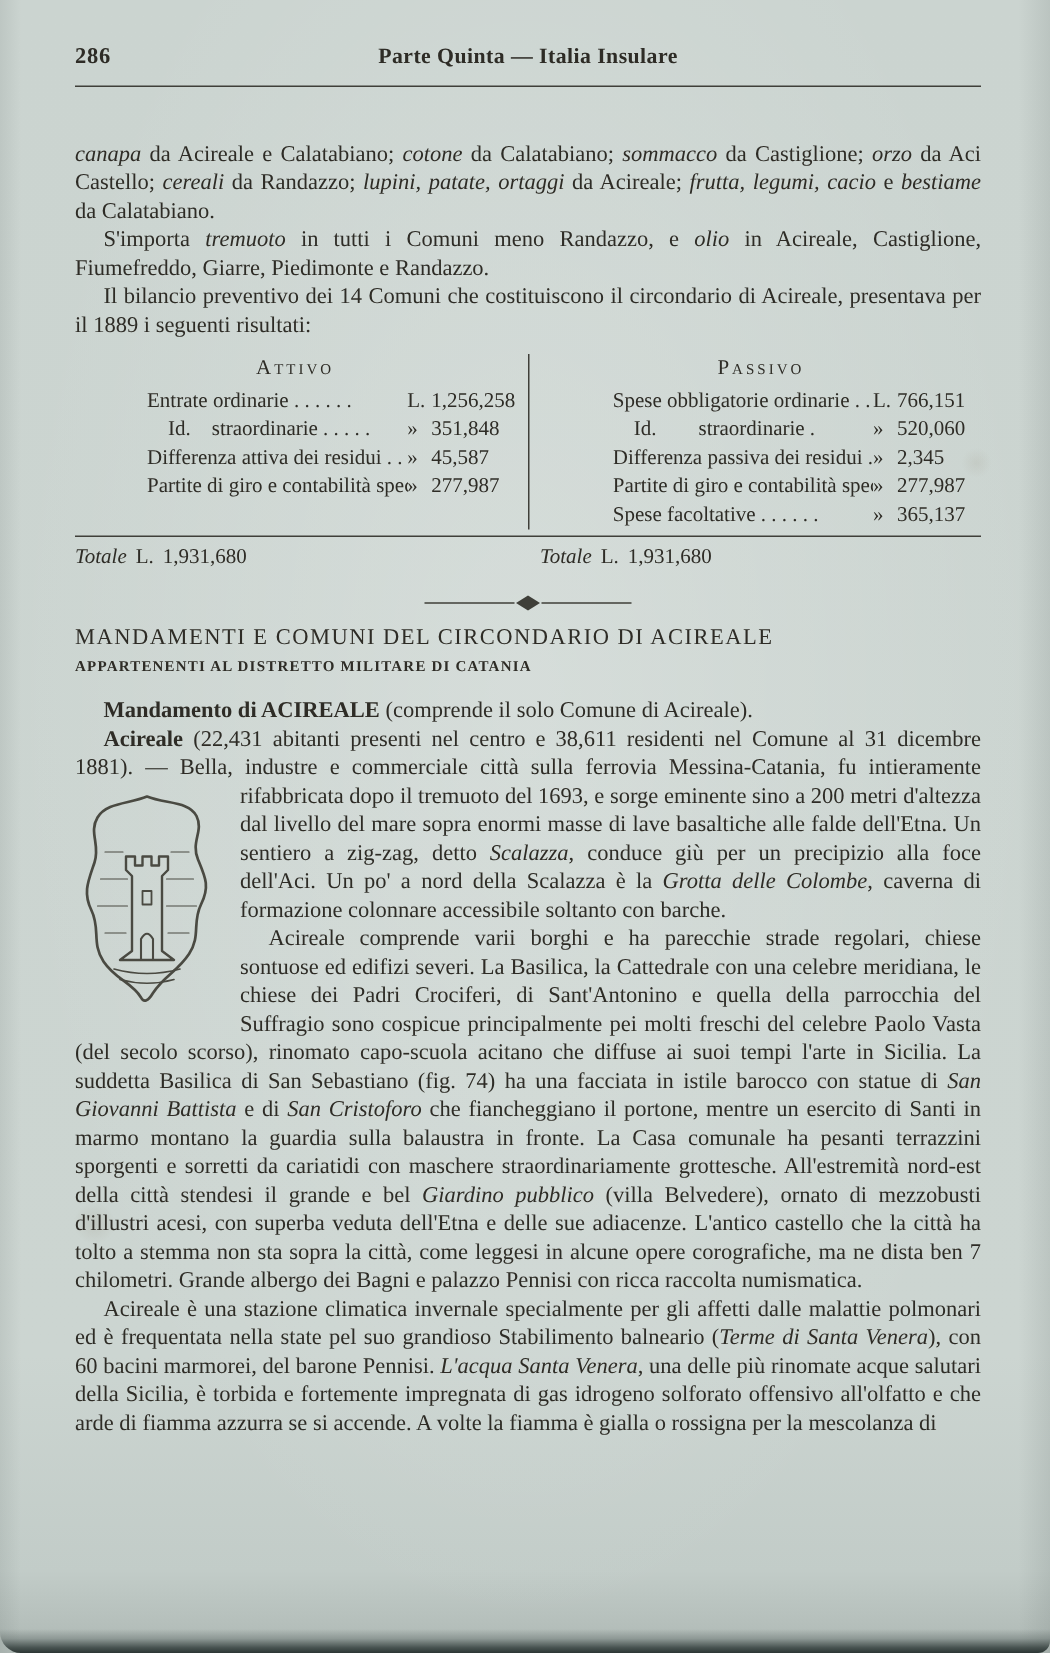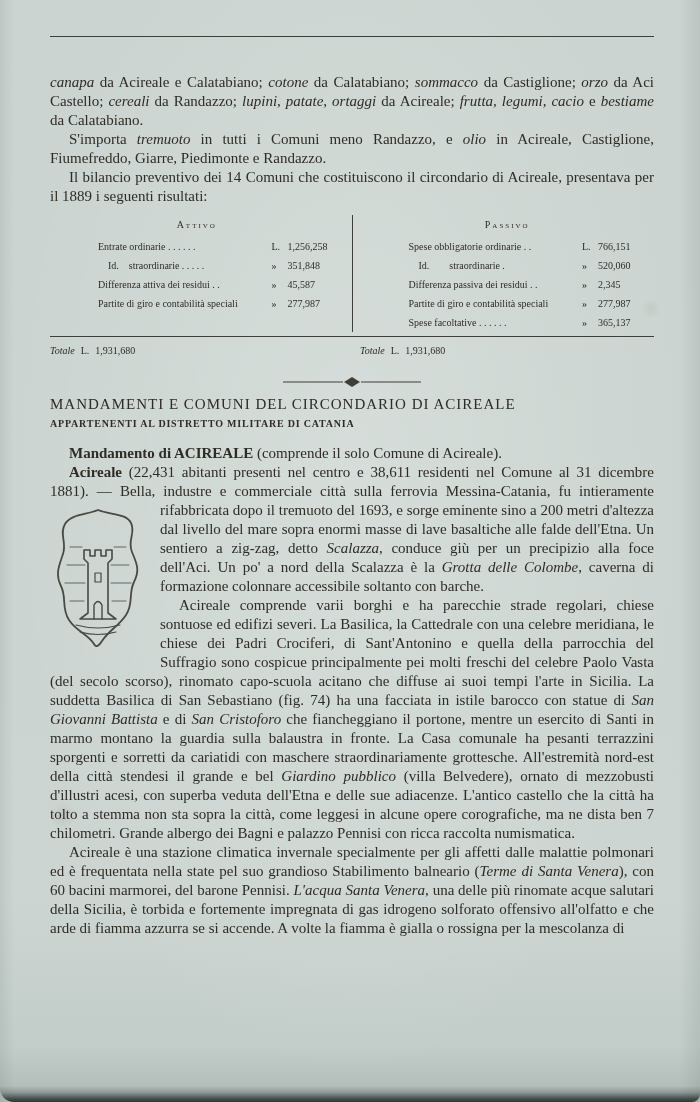--- a/index.html
+++ b/index.html
@@ -41,21 +41,21 @@
     line-height: 19px;
     text-align: justify;
     text-indent: 19px;
     hyphens: auto;
   }
   .par.no-indent { text-indent: 0; }
   .it { font-style: italic; }
   .bd { font-weight: bold; }
 
   
-  .budget-table { margin: 9px 0 6px; font-size: 10px; line-height: 19px; }
+  .budget-table { margin: 9px 0 6px; font-size: 14px; line-height: 19px; }
   .cols { display: flex; }
   .col { flex: 1 1 0; min-width: 0; }
   .col.attivo { padding-right: 8px; }
   .col.passivo { border-left: 1px solid #3f3f39; padding-left: 8px; }
   .col-head { text-align: center; font-variant: small-caps; letter-spacing: 2px; margin-bottom: 3px; }
   .trow { display: flex; white-space: nowrap; margin-left: 48px; }
   .tlabel { flex: 1 1 auto; overflow: hidden; }
   .tcur { width: 16px; flex: 0 0 auto; }
   .tamt { min-width: 56px; flex: 0 0 auto; text-align: left; }
   .total-rule { border-top: 1px solid #3f3f39; margin-top: 4px; }
@@ -74,20 +74,24 @@
 
   
   .float-emblem { float: left; width: 96px; margin: 4px 14px 4px 0; }
   .float-emblem svg { display: block; }
 </style>
 </head>
 <body>
 
 <div class="page">
 
+  <div class="page-header">
+    <span class="page-num">286</span>
+    <div class="running-title">Parte Quinta  —  Italia Insulare</div>
+  </div>
   <div class="header-rule"></div>
 
   <p class="par no-indent"><span class="it">canapa</span><span> da Acireale e Calatabiano; </span><span class="it">cotone</span><span> da Calatabiano; </span><span class="it">sommacco</span><span> da Castiglione; </span><span class="it">orzo</span><span> da Aci Castello; </span><span class="it">cereali</span><span> da Randazzo; </span><span class="it">lupini, patate, ortaggi</span><span> da Acireale; </span><span class="it">frutta, legumi, cacio</span><span> e </span><span class="it">bestiame</span><span> da Calatabiano.</span></p>
   <p class="par"><span>S'importa </span><span class="it">tremuoto</span><span> in tutti i Comuni meno Randazzo, e </span><span class="it">olio</span><span> in Acireale, Castiglione, Fiumefreddo, Giarre, Piedimonte e Randazzo.</span></p>
   <p class="par"><span>Il bilancio preventivo dei 14 Comuni che costituiscono il circondario di Acireale, presentava per il 1889 i seguenti risultati:</span></p>
 
   <div class="budget-table">
     <div class="cols">
 
       <div class="col attivo">

